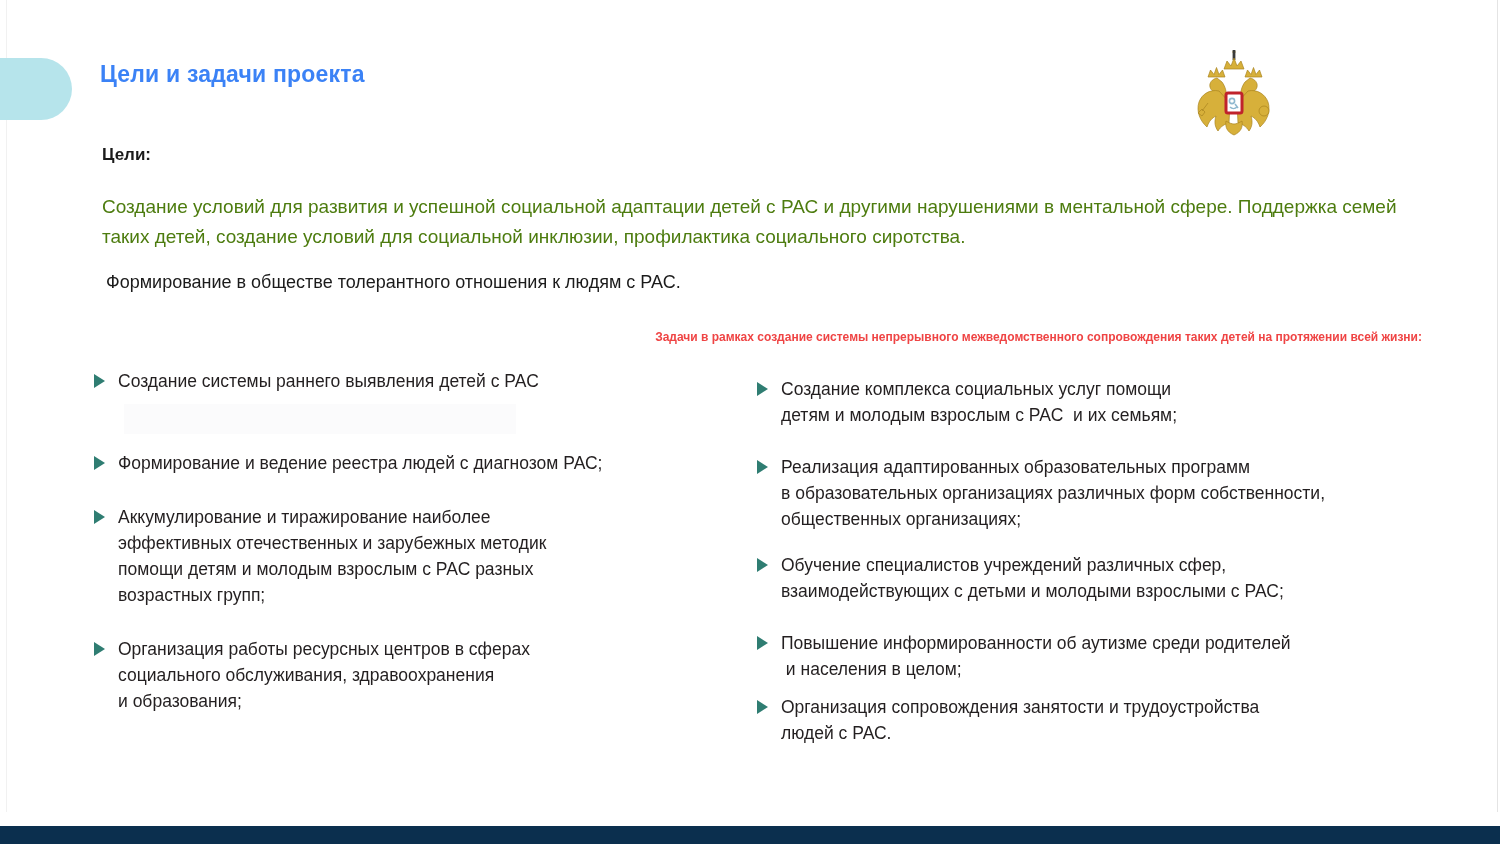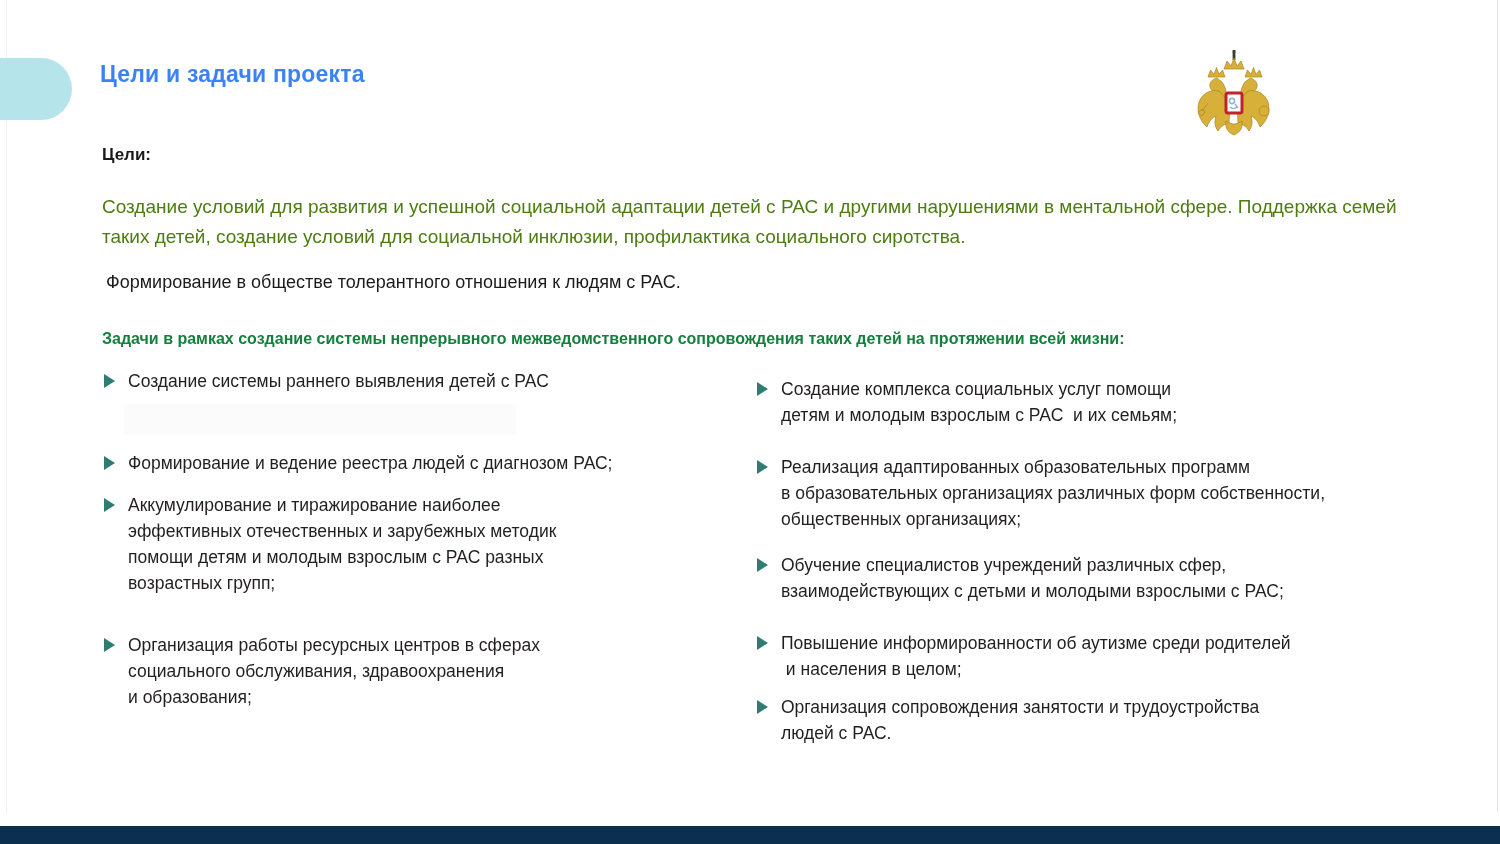--- a/index.html
+++ b/index.html
@@ -108,42 +108,43 @@
     font-size: 18px;
     line-height: 28px;
     color: #1b1b1b;
   }
 
   .tasks-intro {
     position: absolute;
     left: 102px;
     top: 330px;
     width: 1320px;
-    font-size: 16px;
+    font-size: 12px;
     font-weight: bold;
-    color: #15803d;
+    color: #ef4444;
     white-space: nowrap;
+    text-align: right;
   }
 
   
   .ghost-box {
     position: absolute;
     left: 124px;
     top: 404px;
     width: 392px;
     height: 30px;
     background: #fbfbfc;
   }
 
   
   .col {
     position: absolute;
     top: 368px;
   }
-  .col-left  { left: 104px;  width: 640px; }
+  .col-left  { left: 94px;  width: 640px; }
   .col-right { left: 757px;  width: 700px; }
 
   .bullet {
     position: relative;
     padding-left: 24px;
     font-size: 17.5px;
     line-height: 26px;
     color: #231f20;
   }
 
@@ -223,28 +224,28 @@
 
   <div class="col col-left">
     <div class="bullet" style="margin-top:0px">
       <span class="marker"></span>
       <span class="line">Создание системы раннего выявления детей с РАС</span>
     </div>
     <div class="bullet" style="margin-top:56px">
       <span class="marker"></span>
       <span class="line">Формирование и ведение реестра людей с диагнозом РАС;</span>
     </div>
-    <div class="bullet" style="margin-top:16px">
+    <div class="bullet" style="margin-top:28px">
       <span class="marker"></span>
       <span class="line">Аккумулирование и тиражирование наиболее</span>
       <span class="line">эффективных отечественных и зарубежных методик</span>
       <span class="line">помощи детям и молодым взрослым с РАС разных</span>
       <span class="line">возрастных групп;</span>
     </div>
-    <div class="bullet" style="margin-top:36px">
+    <div class="bullet" style="margin-top:28px">
       <span class="marker"></span>
       <span class="line">Организация работы ресурсных центров в сферах</span>
       <span class="line">социального обслуживания, здравоохранения</span>
       <span class="line">и образования;</span>
     </div>
   </div>
 
   <div class="col col-right">
     <div class="bullet" style="margin-top:8px">
       <span class="marker"></span>

